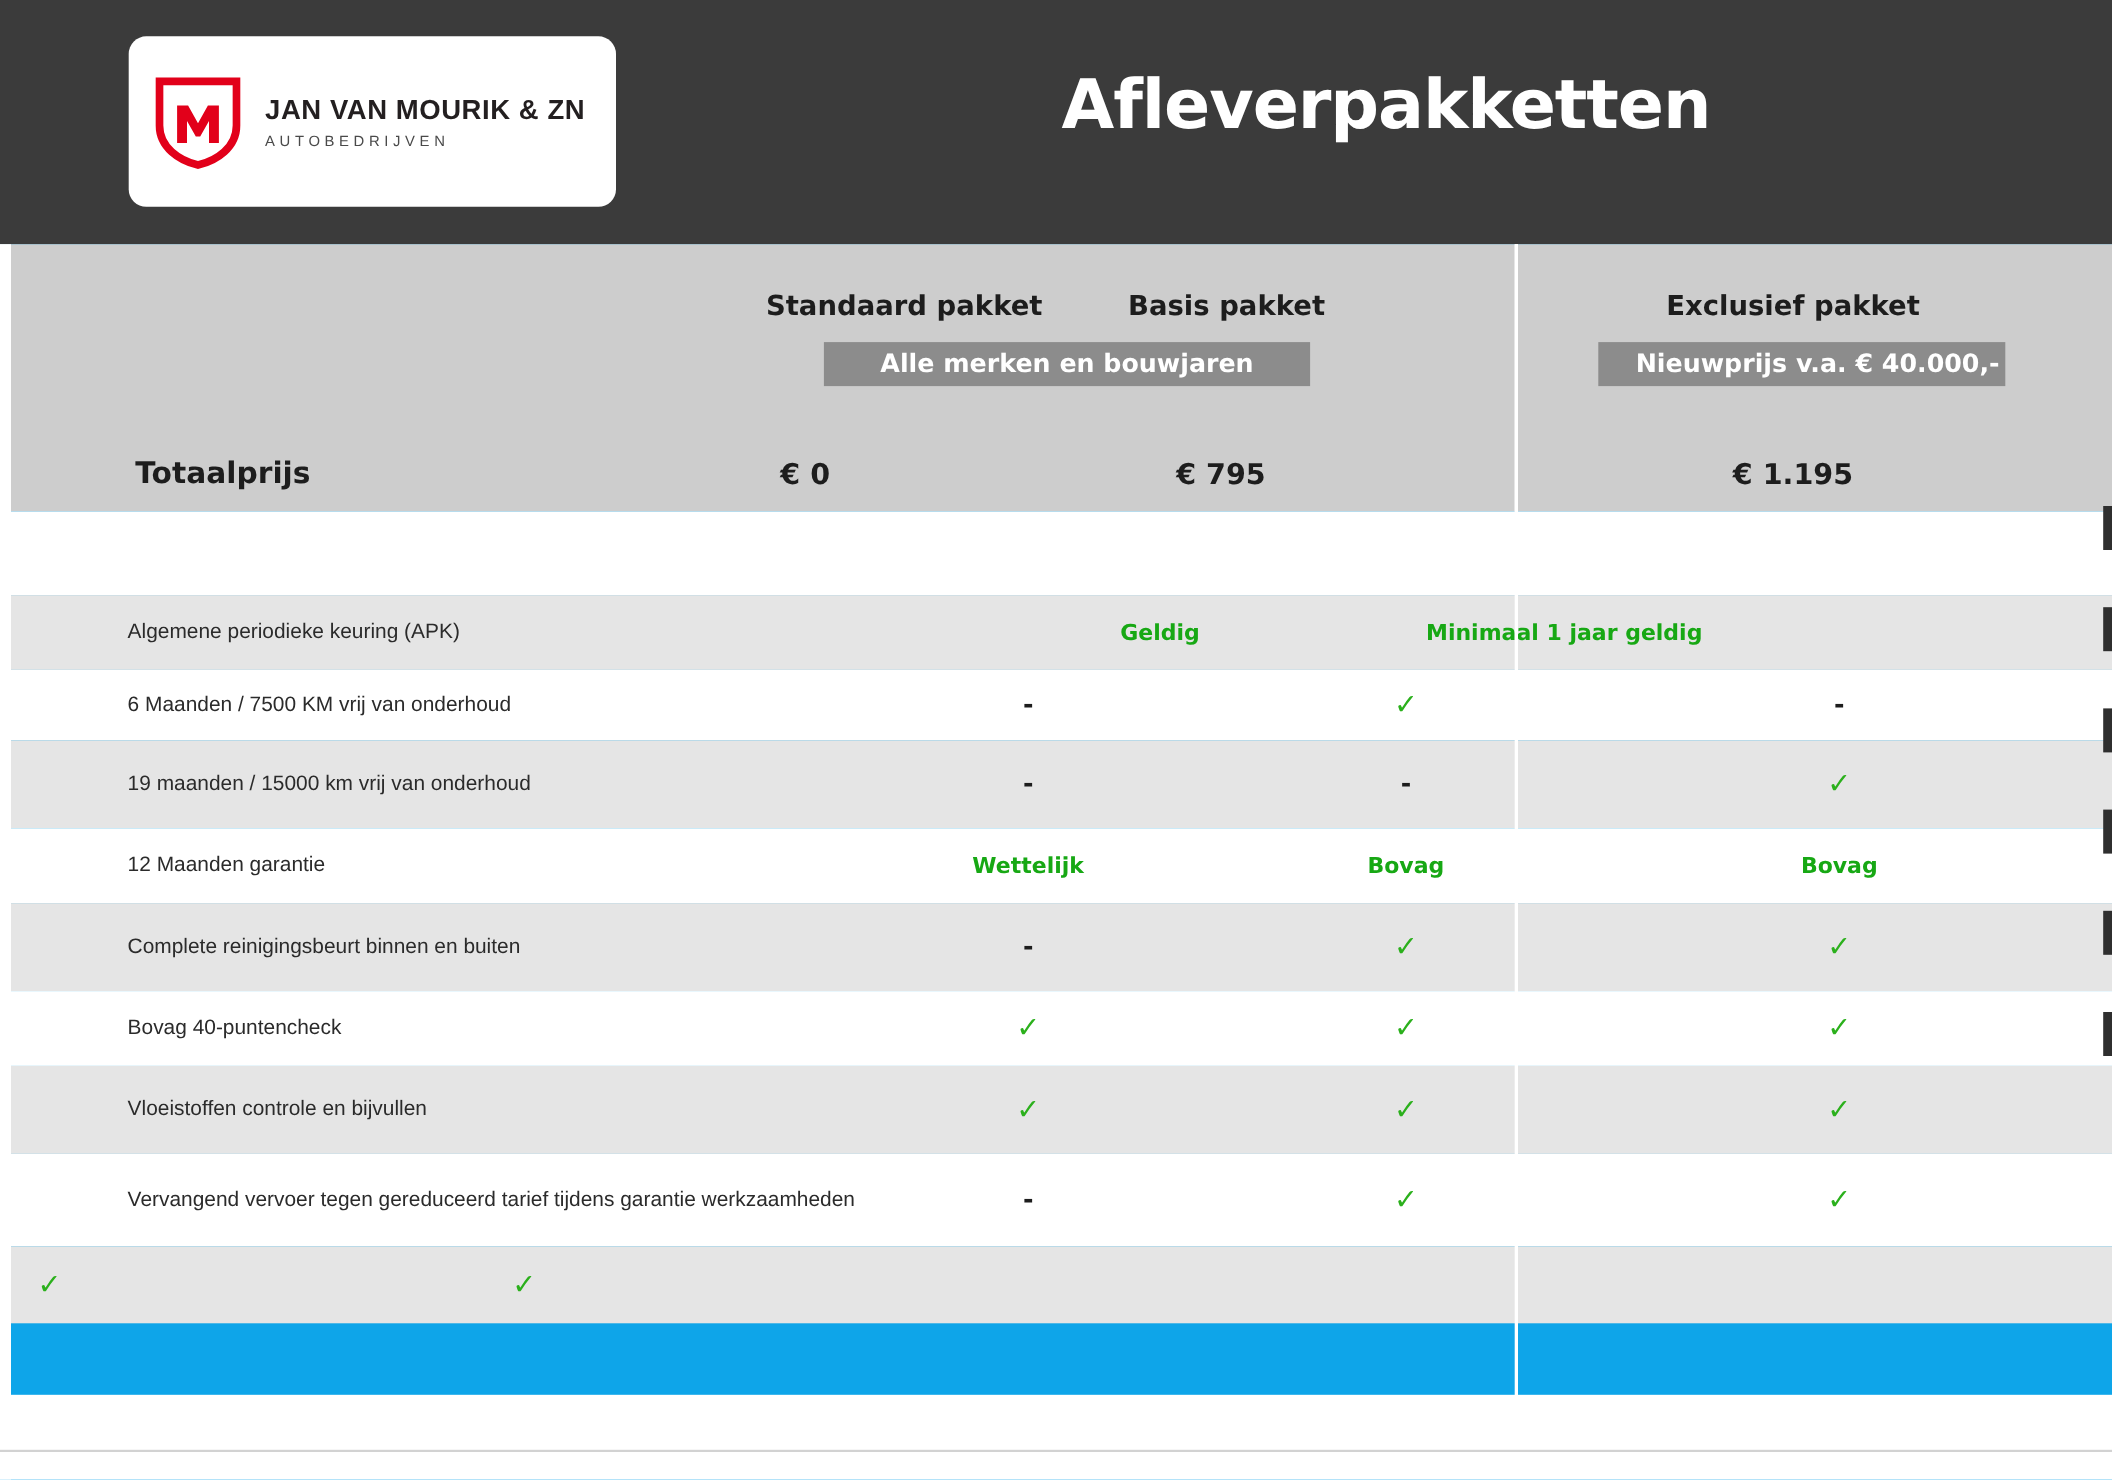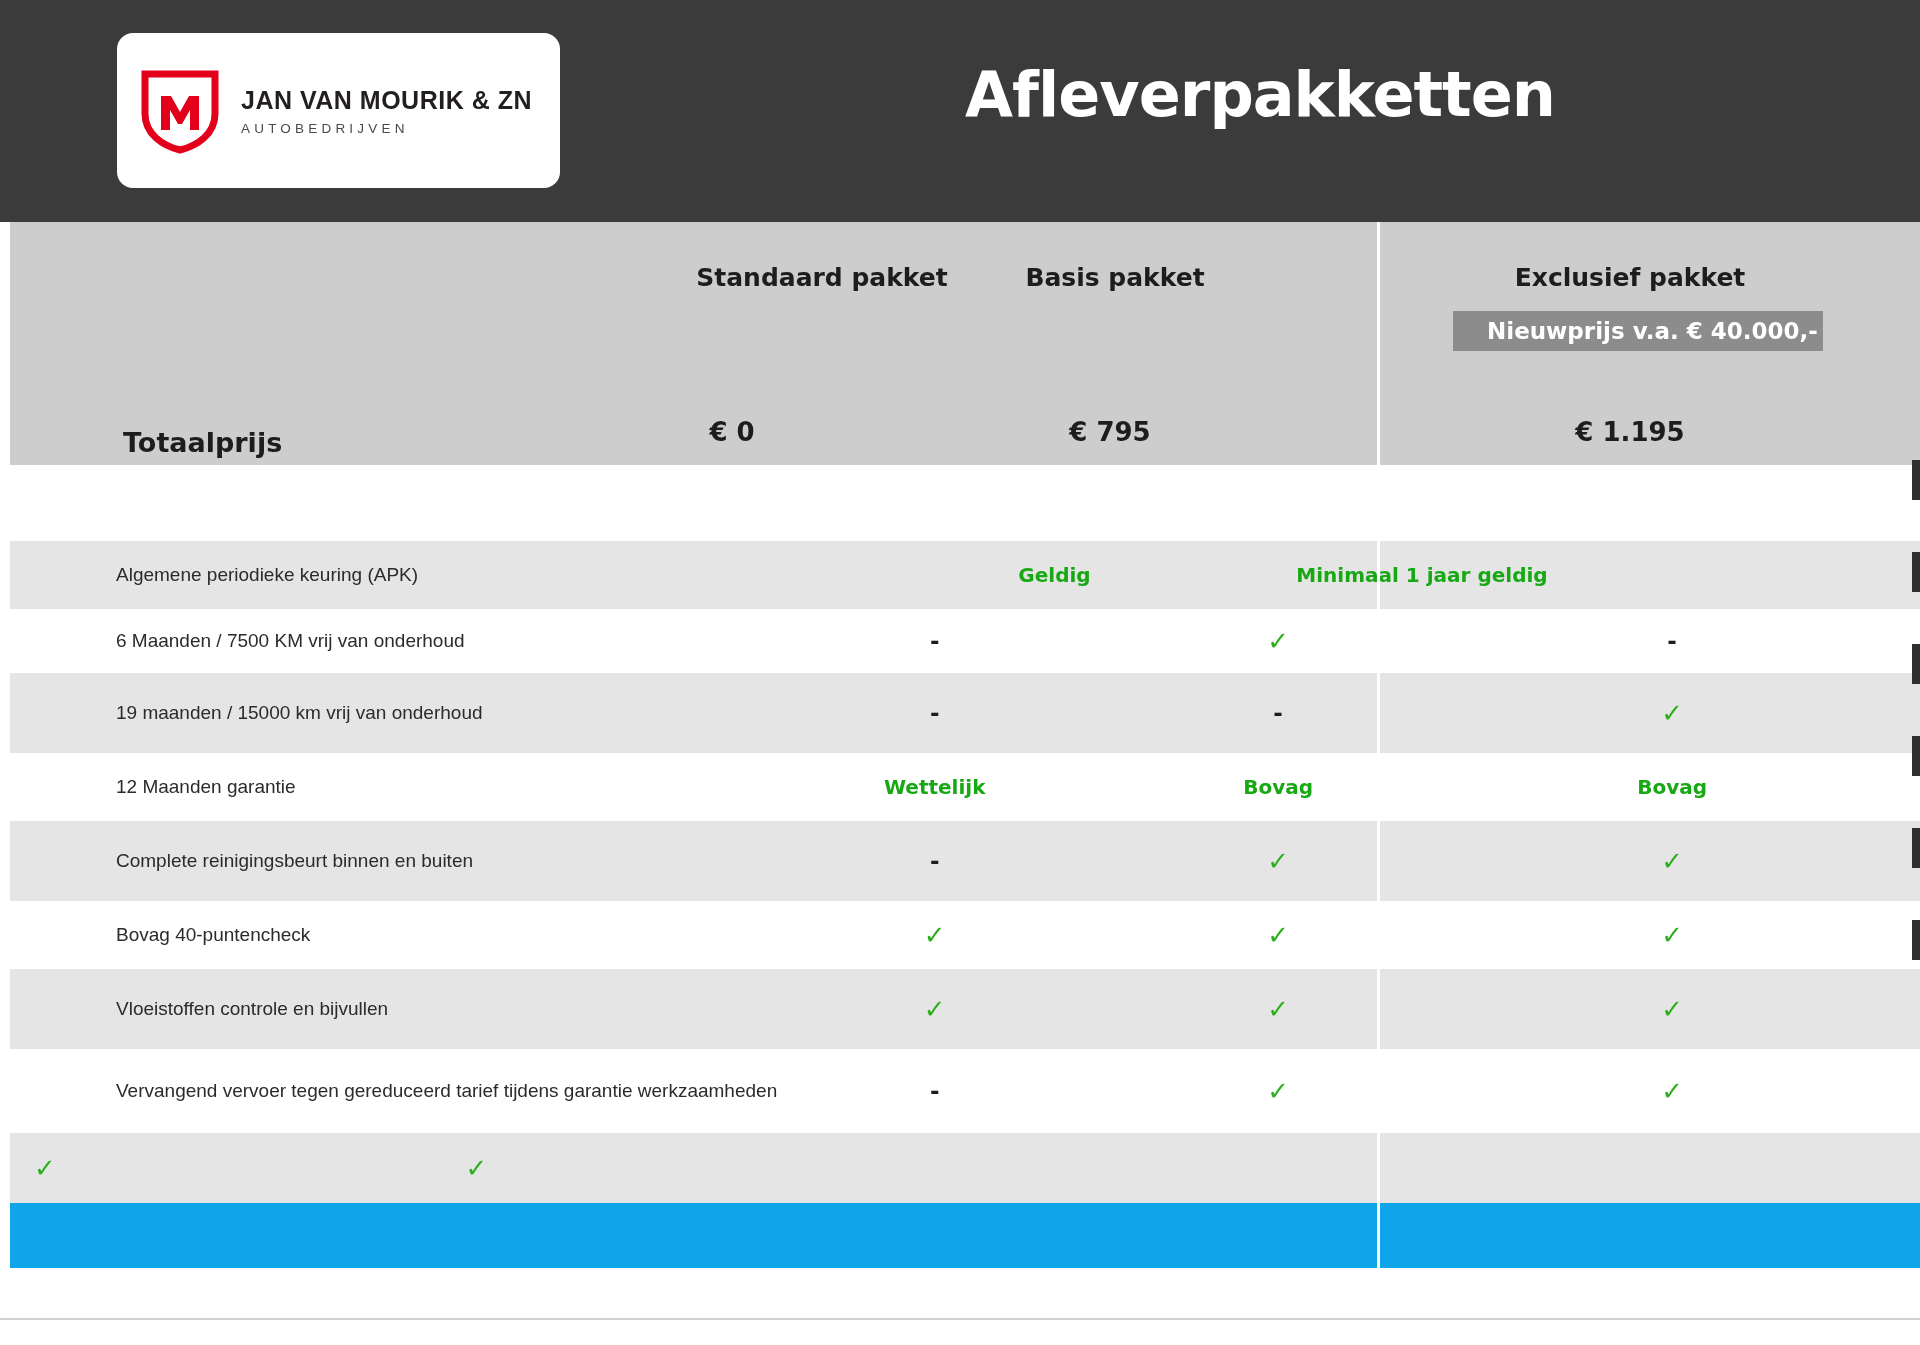--- a/index.html
+++ b/index.html
@@ -135,21 +135,20 @@
   .badge.nieuwprijs { left: 1453px; top: 311px; width: 370px; padding-left: 34px; }
 
   .totaalprijs-label {
     position: absolute;
     left: 123px;
     top: 415px;
     font-size: 27px;
     font-weight: bold;
     color: #1d1d1d;
     font-family: "DejaVu Sans", sans-serif;
-    margin-top: 12px;
   }
   .price {
     position: absolute;
     top: 417px;
     font-size: 26px;
     font-weight: bold;
     color: #1d1d1d;
     text-align: center;
     font-family: "DejaVu Sans", sans-serif;
   }
@@ -273,20 +272,21 @@
     <div class="header-title">Afleverpakketten</div>
   </div>
 
   <div class="band-top"></div>
   <div class="divider-v2"></div>
 
   <div class="col-head standaard">Standaard pakket</div>
   <div class="col-head basis">Basis pakket</div>
   <div class="col-head exclusief">Exclusief pakket</div>
 
+  <div class="badge merken">Alle merken en bouwjaren</div>
   <div class="badge nieuwprijs">Nieuwprijs v.a. € 40.000,-</div>
 
   <div class="totaalprijs-label">Totaalprijs</div>
   <div class="price p1">€ 0</div>
   <div class="price p2">€ 795</div>
   <div class="price p3">€ 1.195</div>
 
   <div class="rows" id="rows-container">
       <div class="spacer-row"></div>
       <div class="row shaded" style="height: 68px;">

